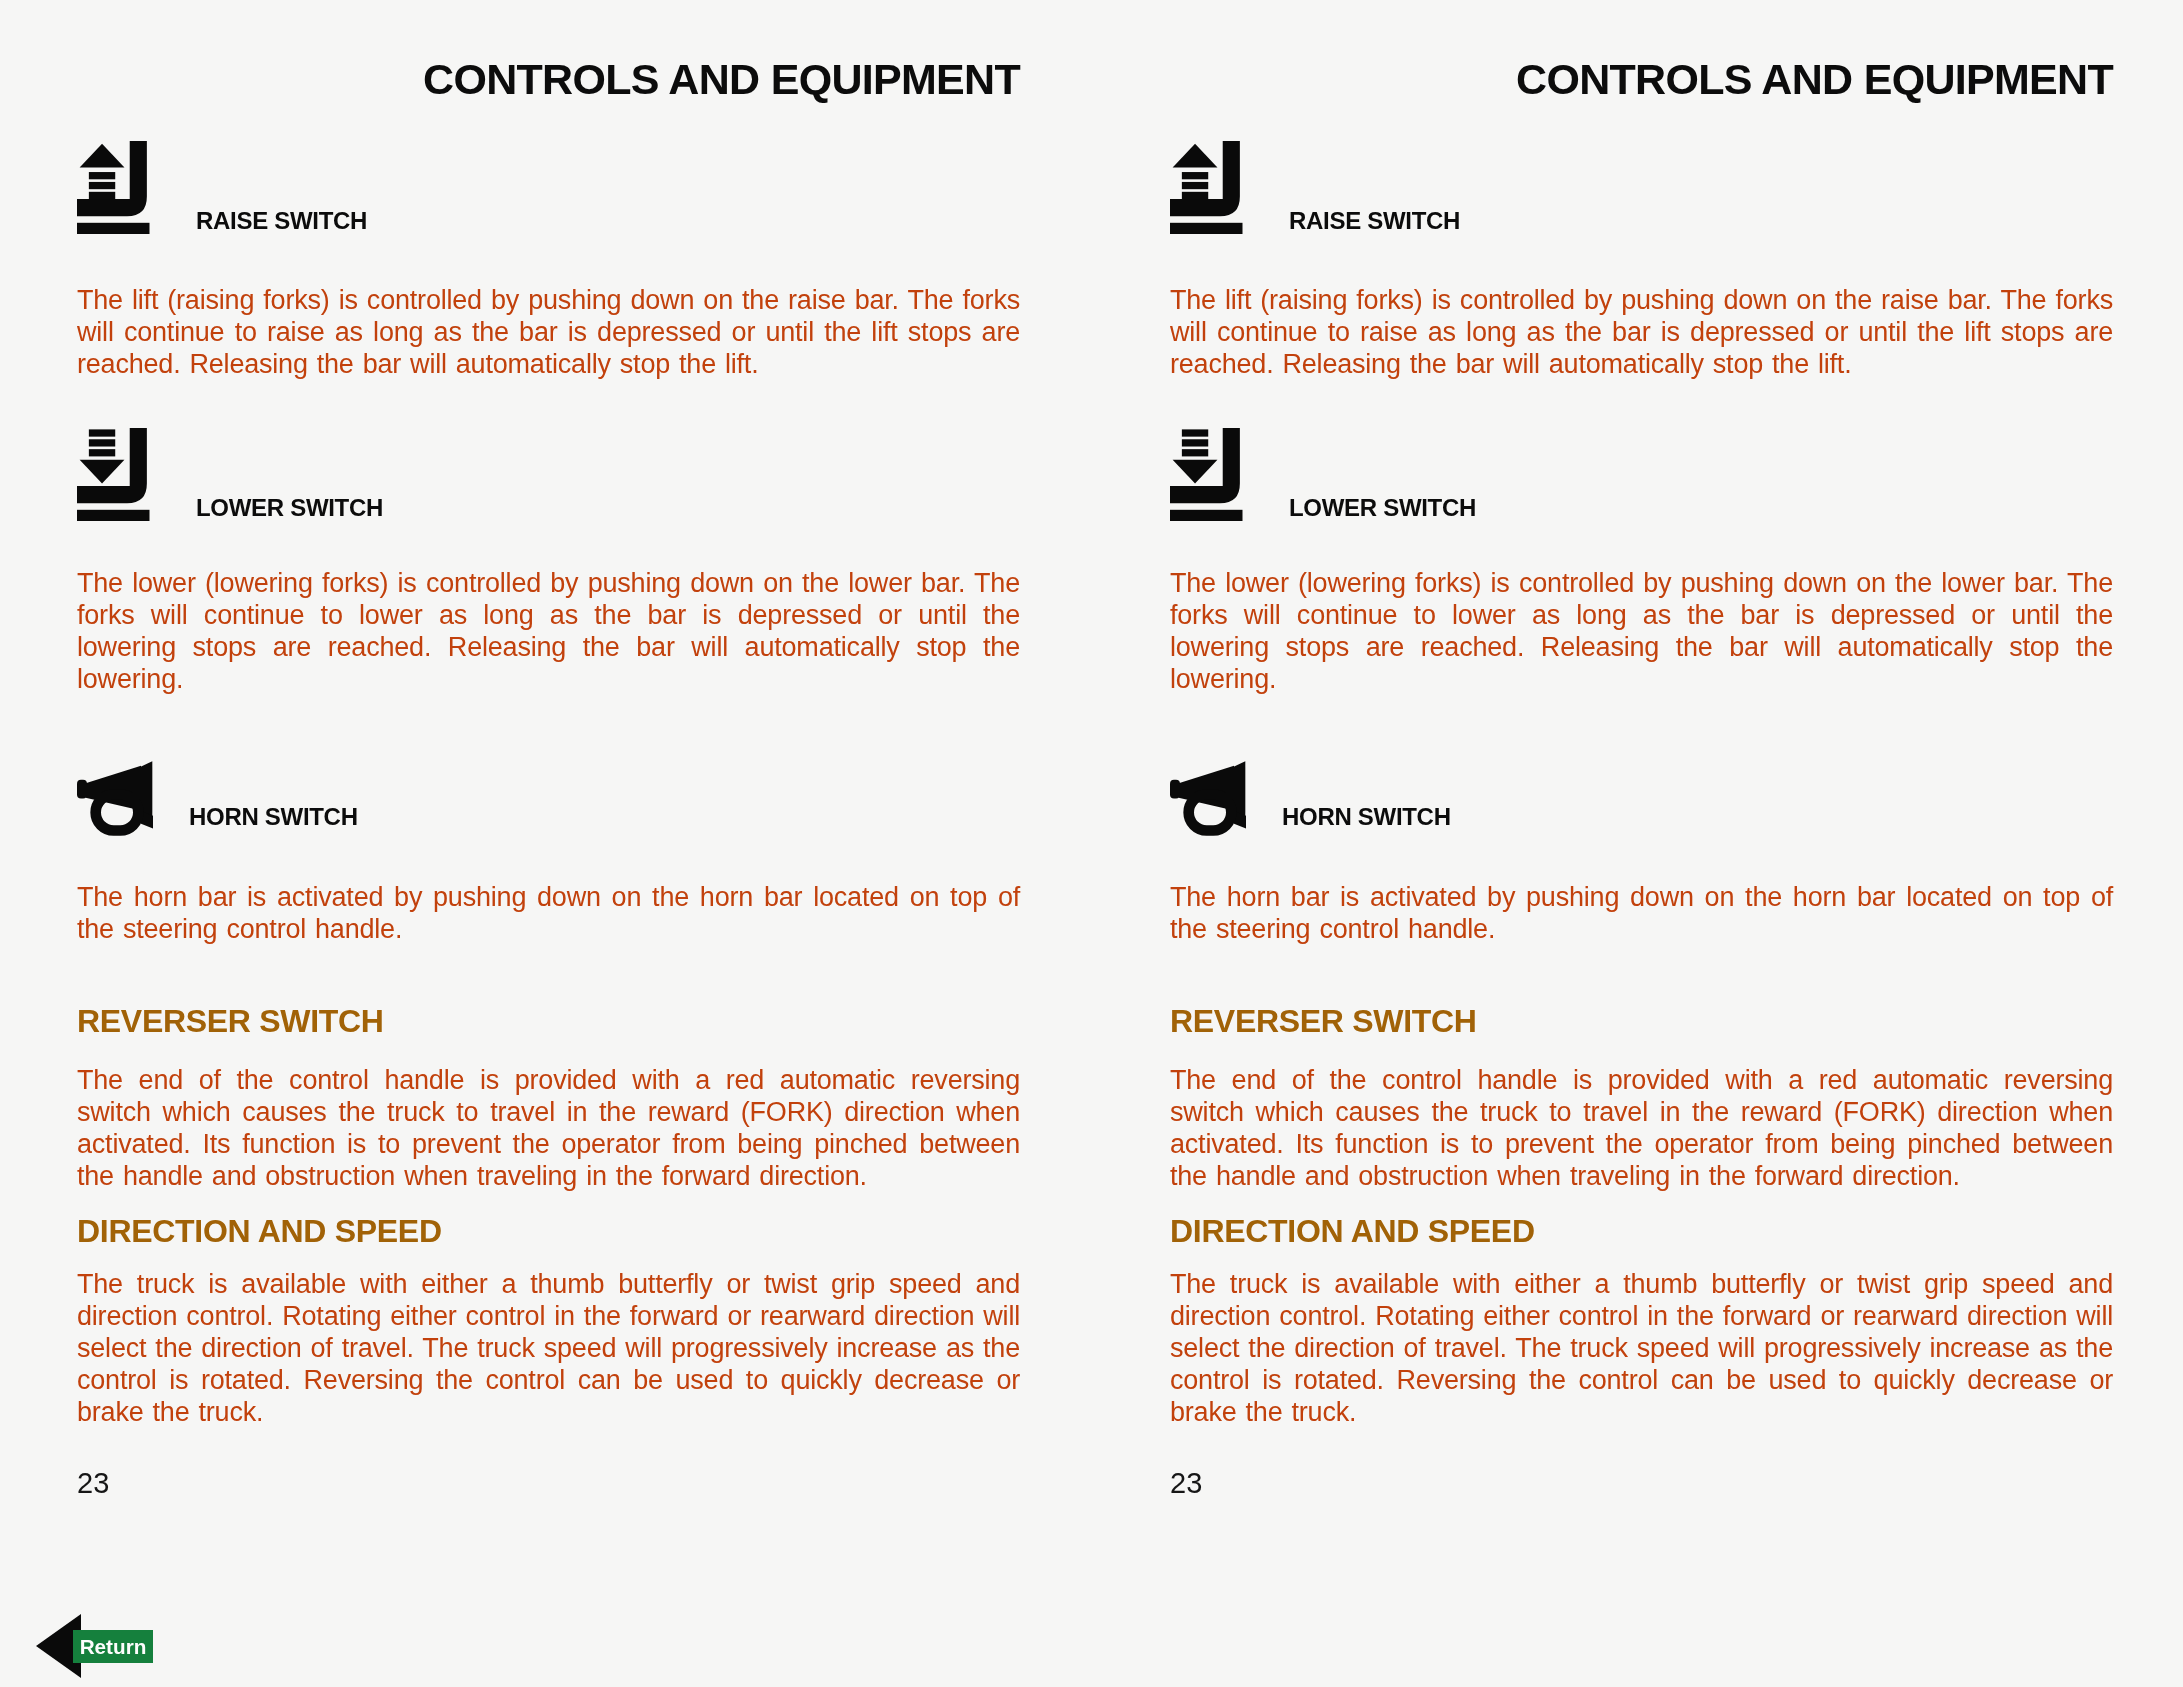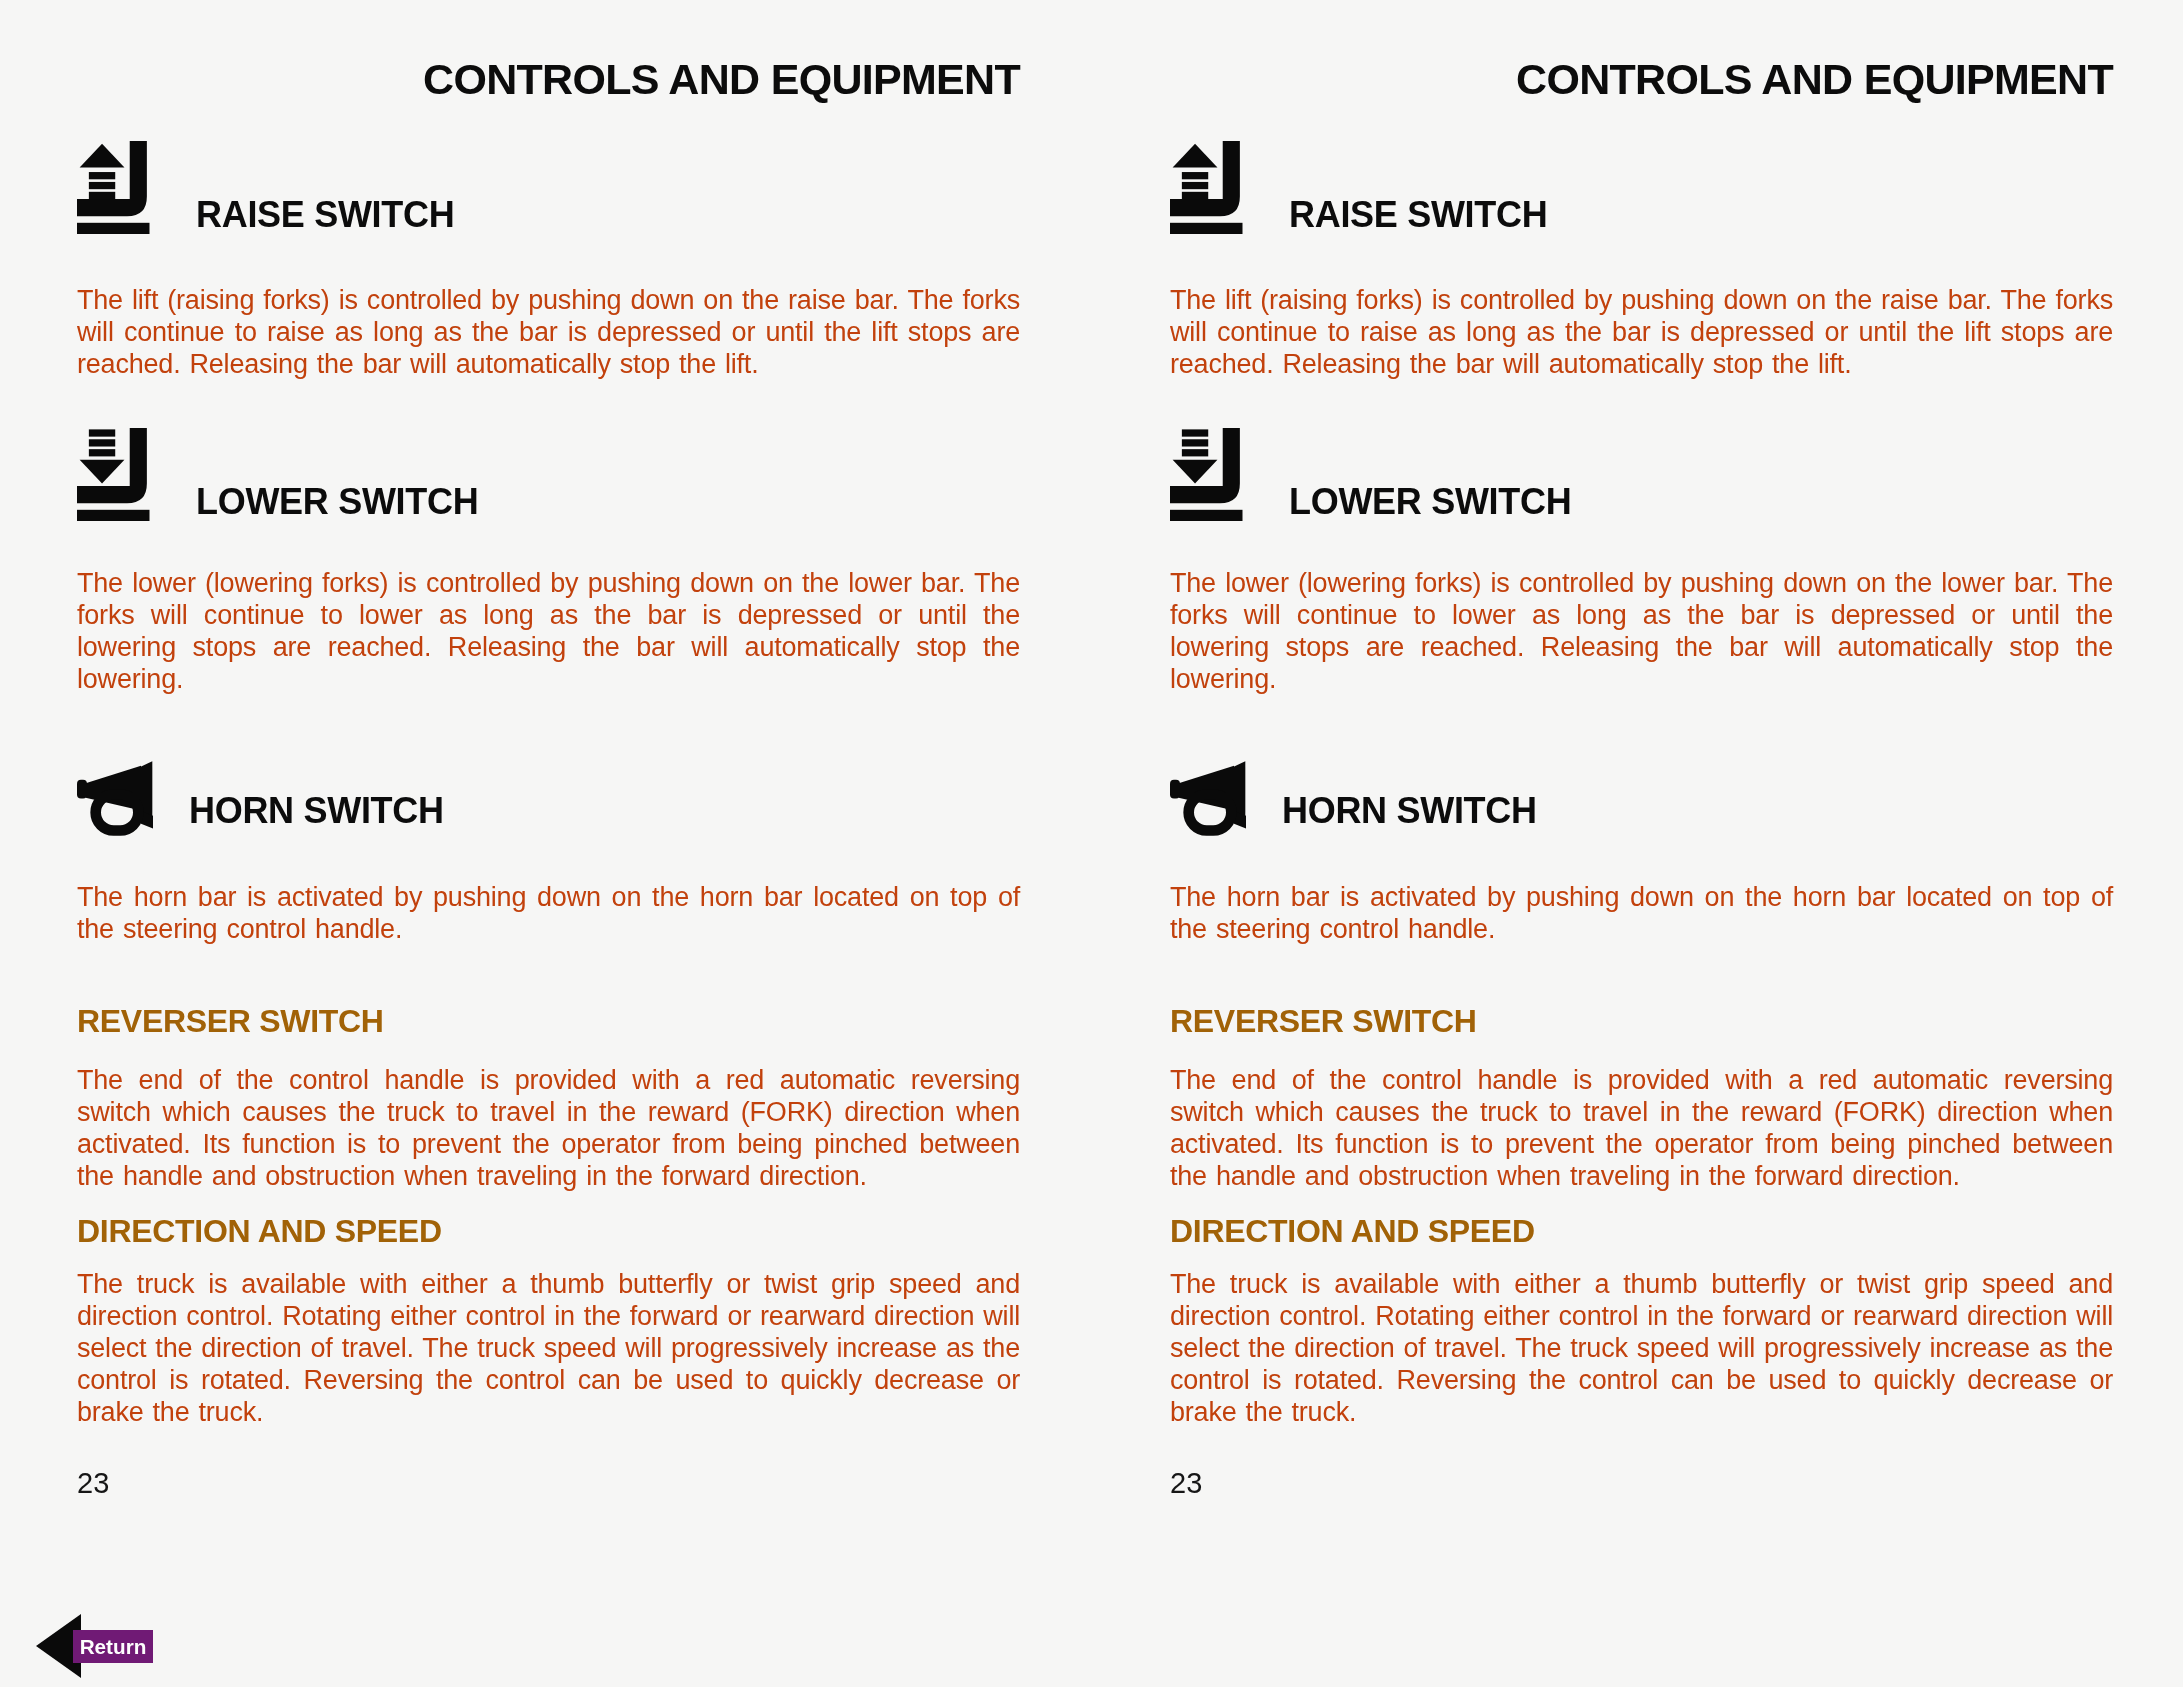--- a/index.html
+++ b/index.html
@@ -33,21 +33,21 @@
     color: #0c0c0c;
   }
 
   .icon-row {
     display: flex;
     align-items: flex-end;
     gap: 32px;
   }
   .icon-row .icon { flex: 0 0 auto; line-height: 0; color: #0a0a0a; }
   .icon-row .switch-heading {
-    font-size: 36px;
+    font-size: 24px;
     font-weight: 700;
     letter-spacing: -0.3px;
     line-height: 1;
     padding-bottom: 6.9px;
     color: #0c0c0c;
   }
   .row-raise { margin-top: 40px; }
   .row-lower { margin-top: 48px; }
   .row-horn  { margin-top: 66px; gap: 24px; }
 
@@ -98,21 +98,21 @@
     left: 0; top: 0;
     width: 0; height: 0;
     border-top: 32px solid transparent;
     border-bottom: 32px solid transparent;
     border-right: 45px solid #0a0a0a;
   }
   .return-label-box {
     position: absolute;
     left: 37px; top: 16px;
     width: 80px; height: 33px;
-    background: #701a75;
+    background: #15803d;
     display: flex;
     align-items: center;
     justify-content: center;
   }
   .return-label-box span {
     color: #fdfdfd;
     font-size: 20.7px;
     font-weight: 700;
     letter-spacing: 0;
   }

